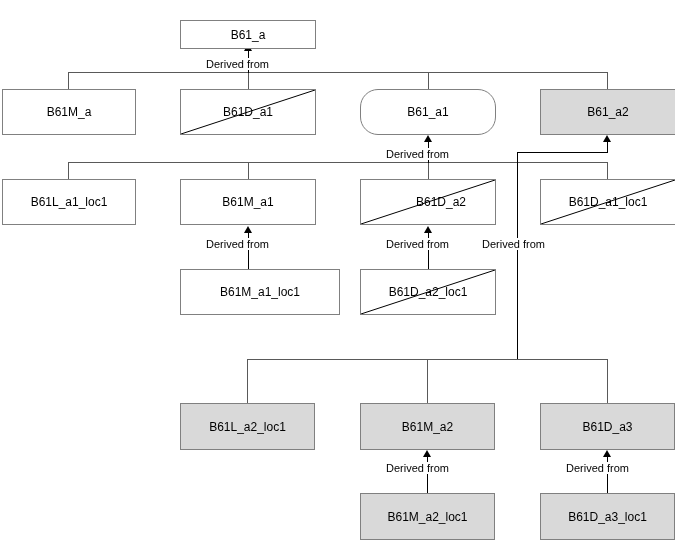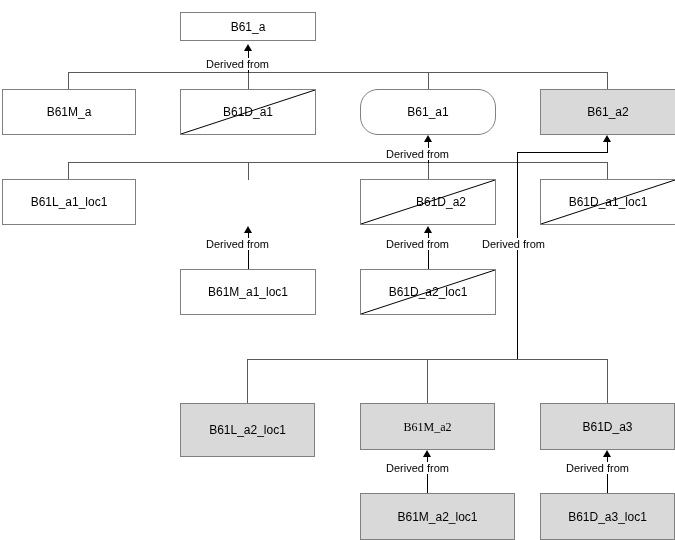--- a/index.html
+++ b/index.html
@@ -109,21 +109,21 @@
   <div class="edge v" style="left:247px; top:359px; height:45px;"></div>
   <div class="edge v" style="left:427px; top:359px; height:45px;"></div>
   <div class="edge v" style="left:607px; top:359px; height:45px;"></div>
 
   <div class="edge v" style="left:427px; top:456px; height:37px; background:#000;"></div>
   <div class="arrow" style="left:423px; top:450px;"></div>
 
   <div class="edge v" style="left:607px; top:456px; height:37px; background:#000;"></div>
   <div class="arrow" style="left:603px; top:450px;"></div>
 
-  <div class="node" style="left:180px; top:12px; width:136px; height:29px;">
+  <div class="node" style="left:180px; top:20px; width:136px; height:29px;">
     <span class="label">B61_a</span>
   </div>
 
   <div class="node" style="left:2px; top:89px; width:134px; height:46px;">
     <span class="label">B61M_a</span>
   </div>
 
   <div class="node" style="left:180px; top:89px; width:136px; height:46px;">
     <svg class="strike" viewBox="0 0 136 46" preserveAspectRatio="none">
         <line x1="0" y1="46" x2="136" y2="0" stroke="#000" stroke-width="1" vector-effect="non-scaling-stroke"></line>
@@ -136,59 +136,62 @@
   </div>
 
   <div class="node shaded" style="left:540px; top:89px; width:136px; height:46px;">
     <span class="label">B61_a2</span>
   </div>
 
   <div class="node" style="left:2px; top:179px; width:134px; height:46px;">
     <span class="label">B61L_a1_loc1</span>
   </div>
 
+  <div class="node" style="left:180px; top:179px; width:136px; height:46px;">
+    <span class="label">B61M_a1</span>
+  </div>
 
   <div class="node" style="left:360px; top:179px; width:136px; height:46px;padding-left:26px;">
     <svg class="strike" viewBox="0 0 136 46" preserveAspectRatio="none">
         <line x1="0" y1="46" x2="136" y2="0" stroke="#000" stroke-width="1" vector-effect="non-scaling-stroke"></line>
       </svg>
     <span class="label">B61D_a2</span>
   </div>
 
   <div class="node" style="left:540px; top:179px; width:136px; height:46px;">
     <svg class="strike" viewBox="0 0 136 46" preserveAspectRatio="none">
         <line x1="0" y1="46" x2="136" y2="0" stroke="#000" stroke-width="1" vector-effect="non-scaling-stroke"></line>
       </svg>
     <span class="label">B61D_a1_loc1</span>
   </div>
 
-  <div class="node" style="left:180px; top:269px; width:136px; height:46px;">
+  <div class="node" style="left:180px; top:269px; width:160px; height:46px;">
     <span class="label">B61M_a1_loc1</span>
   </div>
 
   <div class="node" style="left:360px; top:269px; width:136px; height:46px;">
     <svg class="strike" viewBox="0 0 136 46" preserveAspectRatio="none">
         <line x1="0" y1="46" x2="136" y2="0" stroke="#000" stroke-width="1" vector-effect="non-scaling-stroke"></line>
       </svg>
     <span class="label">B61D_a2_loc1</span>
   </div>
 
-  <div class="node shaded" style="left:180px; top:403px; width:135px; height:54px;">
+  <div class="node shaded" style="left:180px; top:403px; width:135px; height:47px;">
     <span class="label">B61L_a2_loc1</span>
   </div>
 
-  <div class="node shaded" style="left:360px; top:403px; width:135px; height:47px;font-family:Liberation Serif, serif;">
+  <div class="node shaded" style="left:360px; top:403px; width:135px; height:47px;">
     <span class="label">B61M_a2</span>
   </div>
 
   <div class="node shaded" style="left:540px; top:403px; width:135px; height:47px;align-items:center;">
     <span class="label">B61D_a3</span>
   </div>
 
-  <div class="node shaded" style="left:360px; top:493px; width:155px; height:47px;">
+  <div class="node shaded" style="left:360px; top:493px; width:135px; height:47px;">
     <span class="label">B61M_a2_loc1</span>
   </div>
 
   <div class="node shaded" style="left:540px; top:493px; width:135px; height:47px;">
     <span class="label">B61D_a3_loc1</span>
   </div>
 
   <div class="edge-label" style="left:205px; top:58px;">Derived from</div>
   <div class="edge-label" style="left:385px; top:148px;">Derived from</div>
   <div class="edge-label" style="left:205px; top:238px;">Derived from</div>

